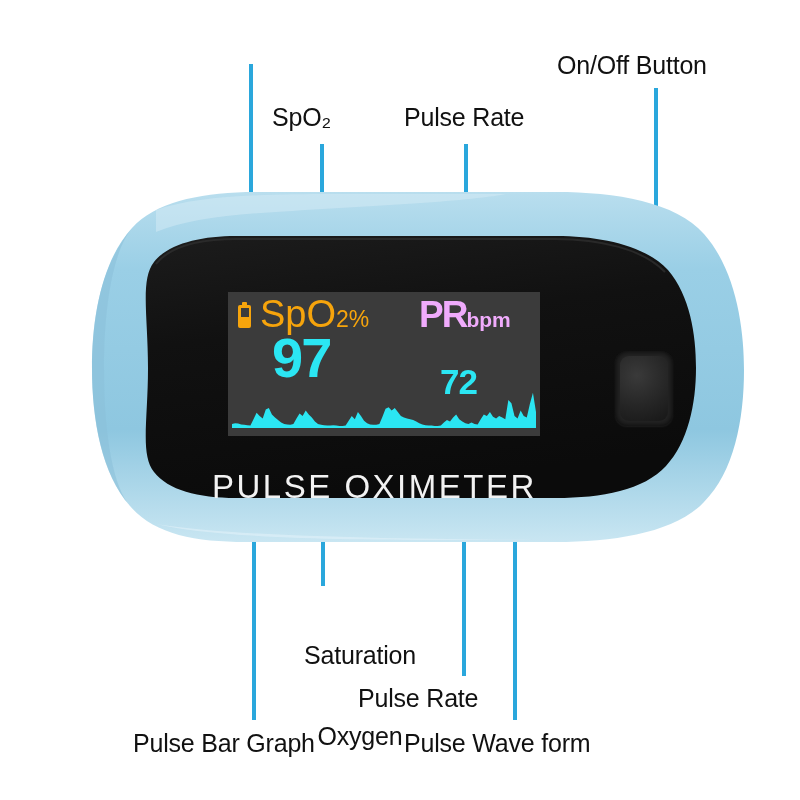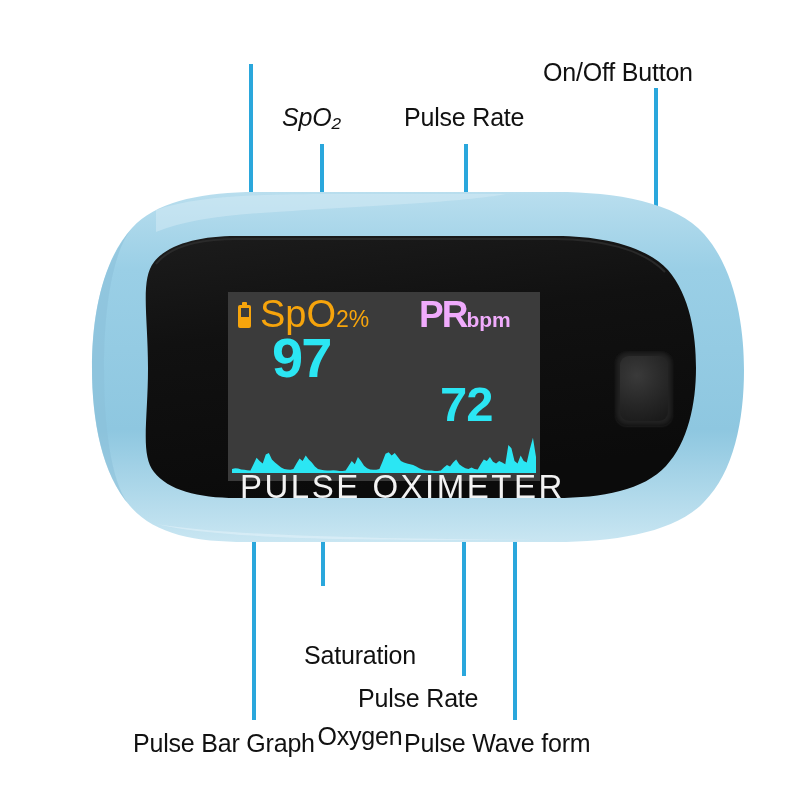--- a/index.html
+++ b/index.html
@@ -29,21 +29,21 @@
     position:absolute;
     left:36px; top:188px;
     width:712px; height:358px;
   }
   #device svg{display:block;}
 
   
   #screen{
     position:absolute;
     left:228px; top:292px;
-    width:312px; height:189px;
+    width:312px; height:144px;
     background:#3b3b3b;
     overflow:hidden;
   }
   .scr-top{
     position:absolute;
     left:0;top:0;width:100%;height:50px;
   }
   
   #battery{
     position:absolute;
@@ -84,32 +84,32 @@
 
   .big-val{
     position:absolute;
     color:#2BE6F3;
     font-weight:bold;
     font-family:"Liberation Sans",sans-serif;
     line-height:1;
     white-space:pre;
   }
   #spo2-value{ left:44px; top:38px; font-size:56px; letter-spacing:-2px;}
-  #pr-value  { left:212px; top:88px; font-size:49px; letter-spacing:-1px;}
+  #pr-value  { left:212px; top:72px; font-size:35px; letter-spacing:-1px;}
 
   #waveform{
     position:absolute;
     left:4px; bottom:6px;
     width:304px; height:44px;
   }
 
   
   #brand{
     position:absolute;
-    left:240px; top:468px;
+    left:212px; top:468px;
     width:320px;
     text-align:center;
     color:#f2f2f2;
     font-size:33px;
     font-family:"Liberation Sans",sans-serif;
     font-weight:300;
     letter-spacing:2.5px;
     white-space:pre;
   }
 
@@ -221,25 +221,25 @@
     </svg>
   </div>
 
   <div id="brand">PULSE OXIMETER</div>
 
   <div id="power-btn">
     <div class="inner"></div>
   </div>
 
 
-  <div class="anno" style="left:282px; top:104px;font-style:italic;">SpO₂</div>
+  <div class="anno" style="left:272px; top:104px;">SpO₂</div>
 
   <div class="anno" style="left:404px; top:104px;">Pulse Rate</div>
 
-  <div class="anno" style="left:543px; top:52px;margin-top:7px;">On/Off Button</div>
+  <div class="anno" style="left:557px; top:52px;">On/Off Button</div>
 
   <div class="anno" style="left:276px; top:588px; text-align:center; width:168px;">
     <div>Saturation</div>
     <div>Oxygen</div>
   </div>
 
   <div class="anno" style="left:358px; top:685px;">Pulse Rate</div>
 
   <div class="anno" style="left:133px; top:730px;">Pulse Bar Graph</div>
 

